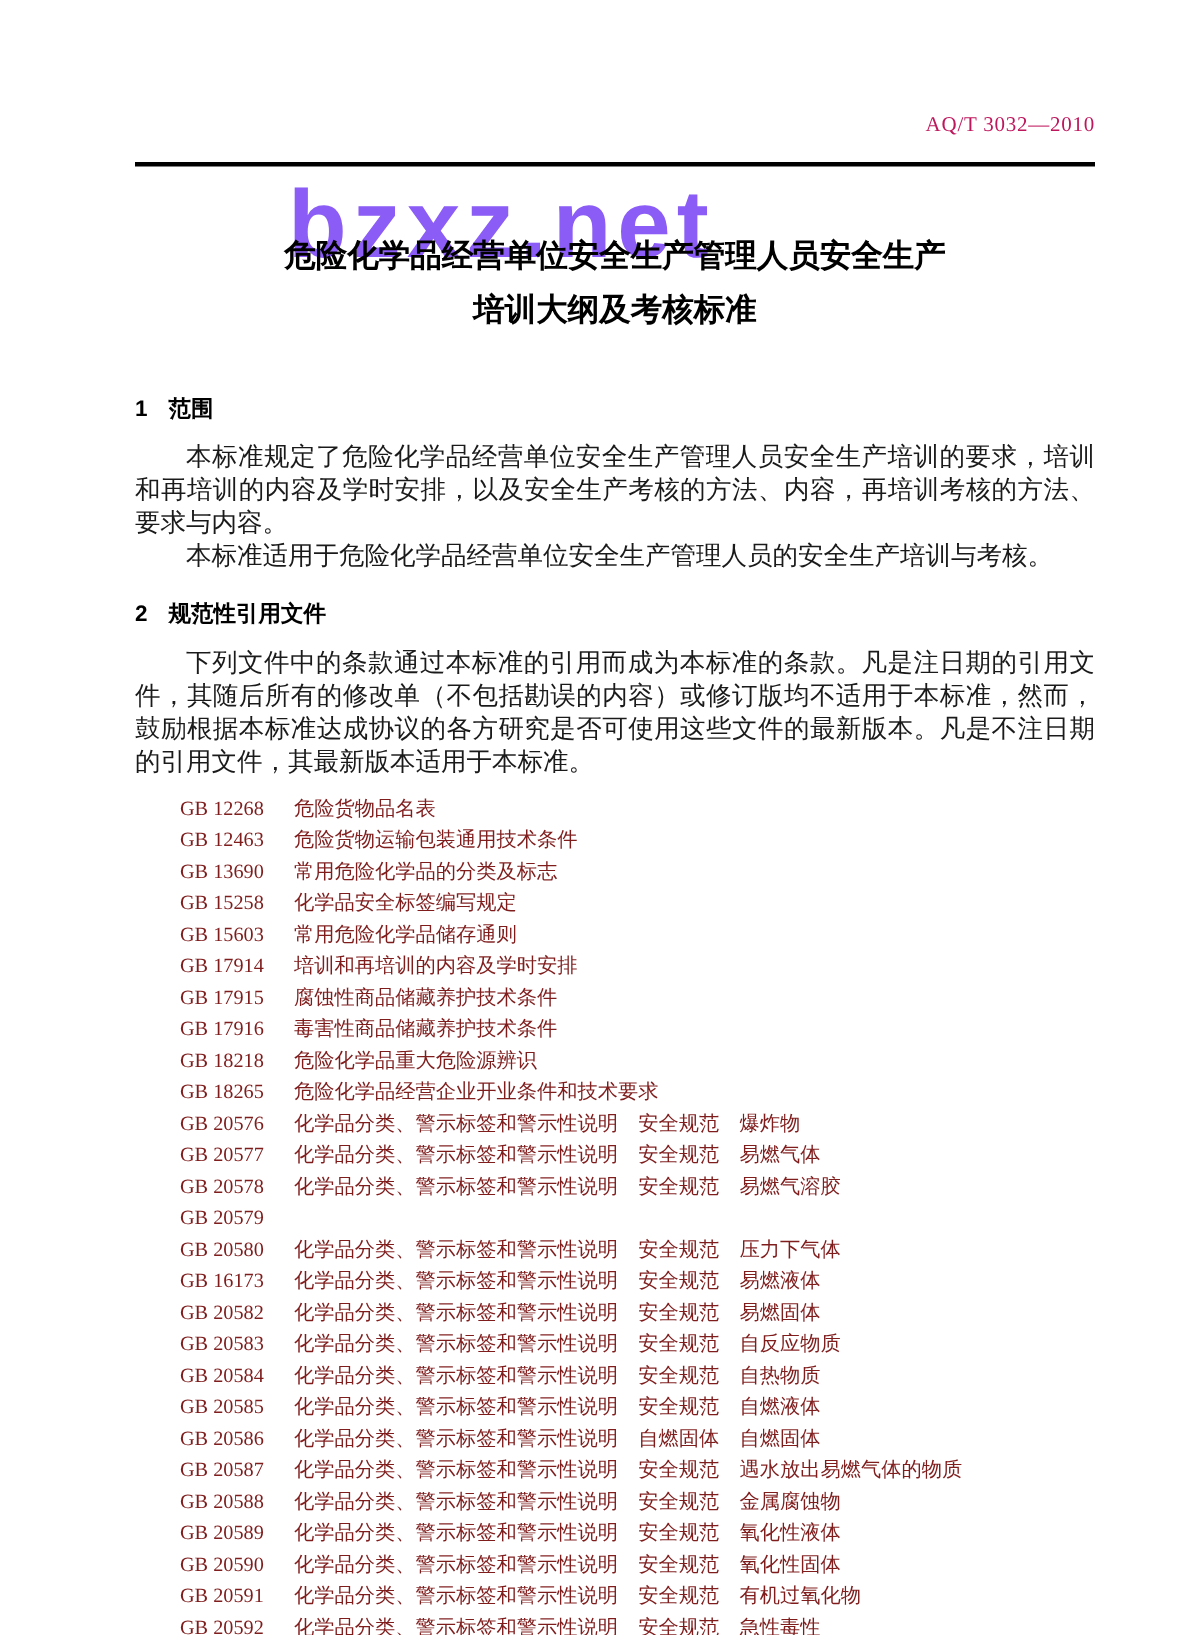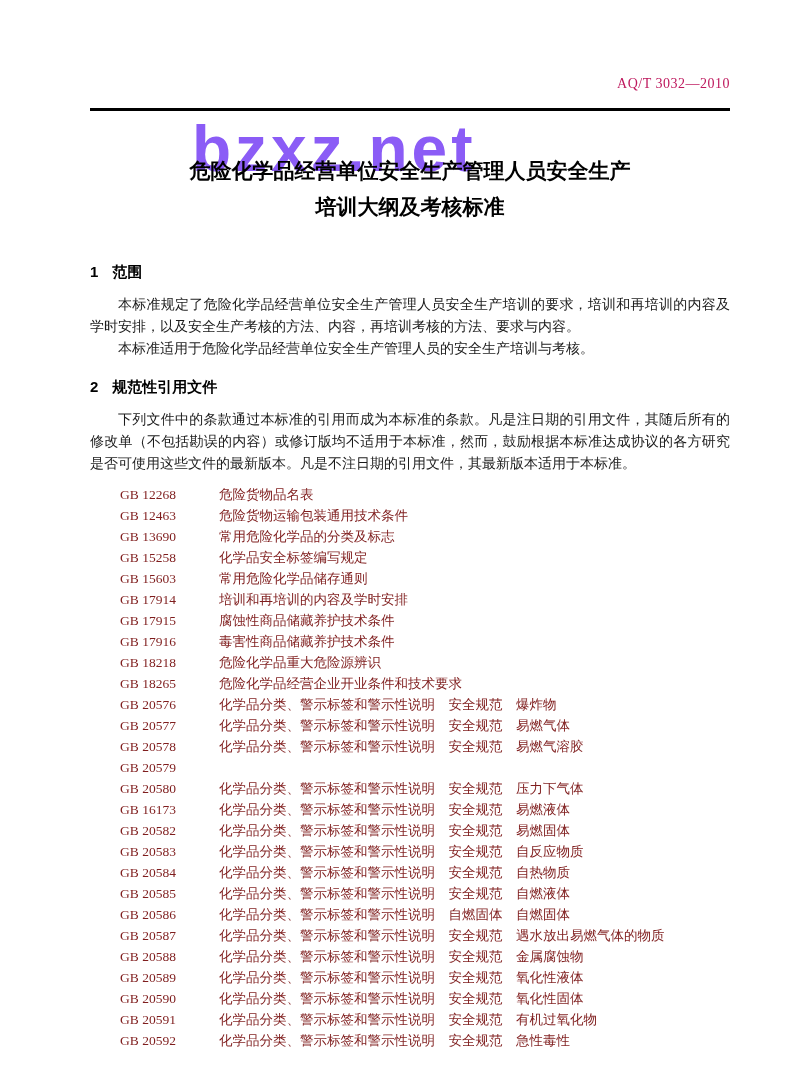--- a/index.html
+++ b/index.html
@@ -62,39 +62,39 @@
     font-family: "Liberation Sans", "DejaVu Sans", sans-serif;
     font-weight: bold;
     font-size: 15px;
     color: #000;
   }
   .section-heading .num { display: inline-block; margin-right: 14px; }
   .sh-scope { margin-top: 38px; }
   .sh-refs  { margin-top: 18px; }
   .body-para {
     margin: 0;
-    font-size: 14px;
+    font-size: 17px;
     line-height: 22px;
     text-align: justify;
     text-indent: 2em;
     color: #1a1a1a;
   }
   .para-group { margin-top: 12px; }
   .ref-list {
     margin-top: 9px;
     margin-left: 30px;
   }
   .ref-row {
     display: flex;
     font-size: 13.5px;
     line-height: 21px;
     color: #7f1d1d;
   }
   .ref-code { flex: none; width: 76px; }
-  .ref-title { flex: 1; margin-left: 23px; }
+  .ref-title { flex: 1; }
 </style>
 </head>
 <body>
 
 <div class="page">
 
   <div class="watermark">bzxz.net</div>
 
   <div class="content">
 

